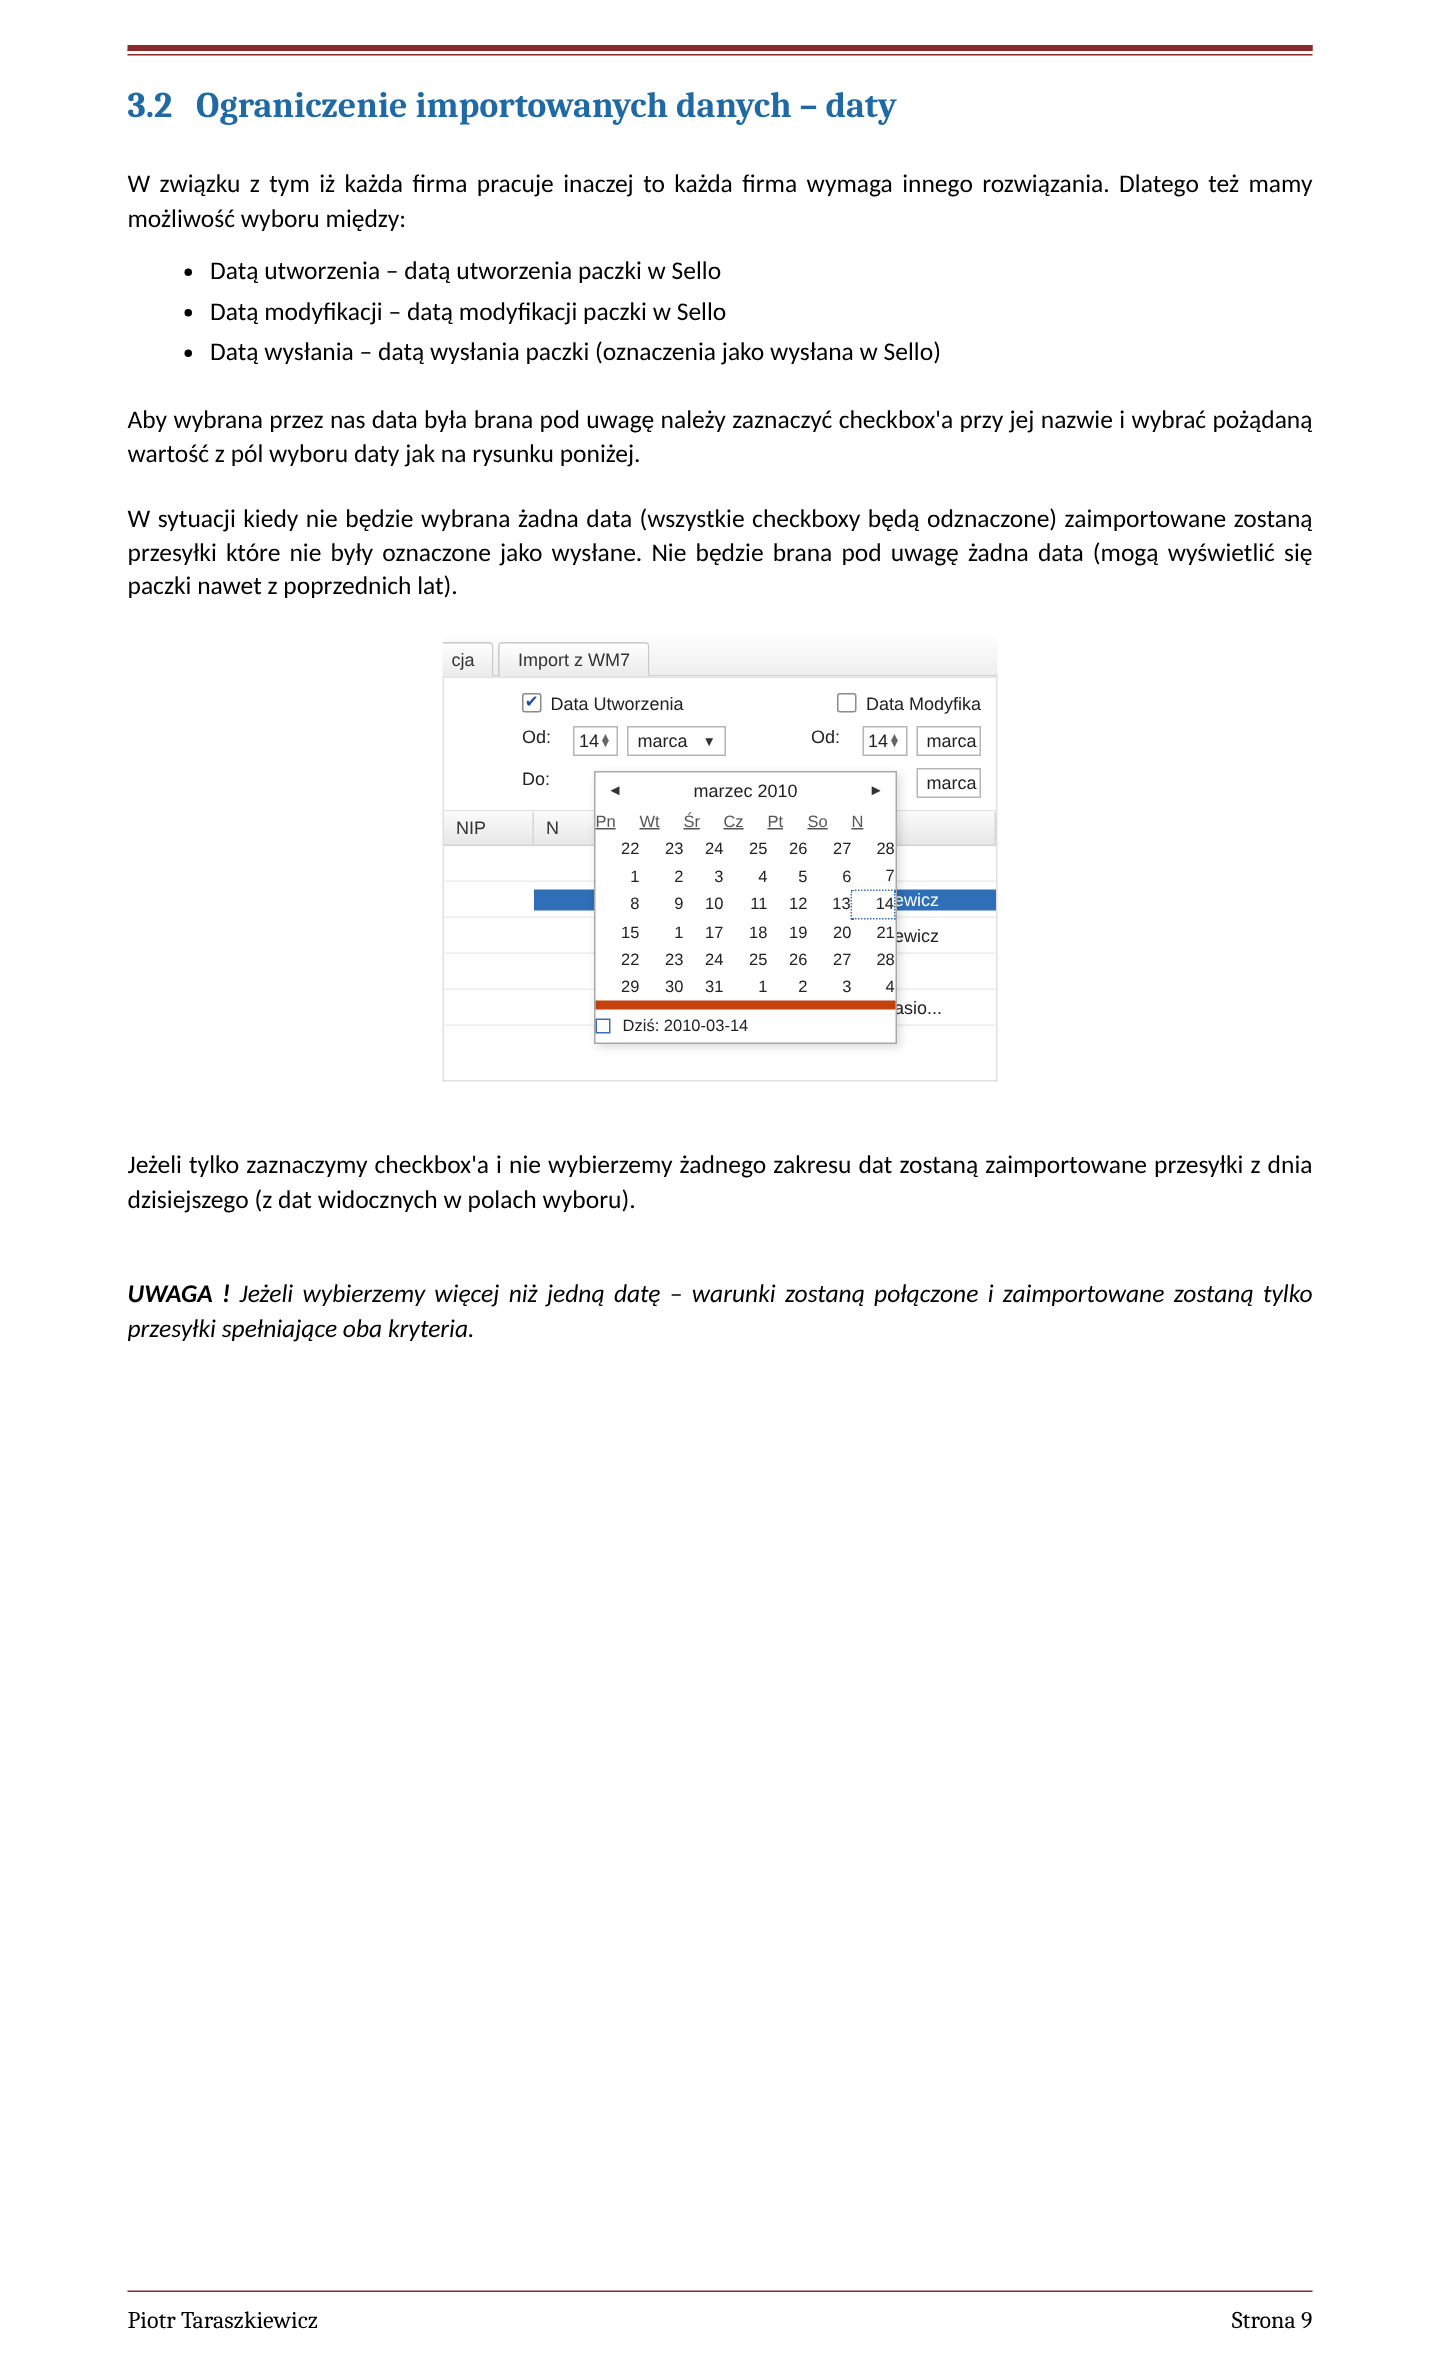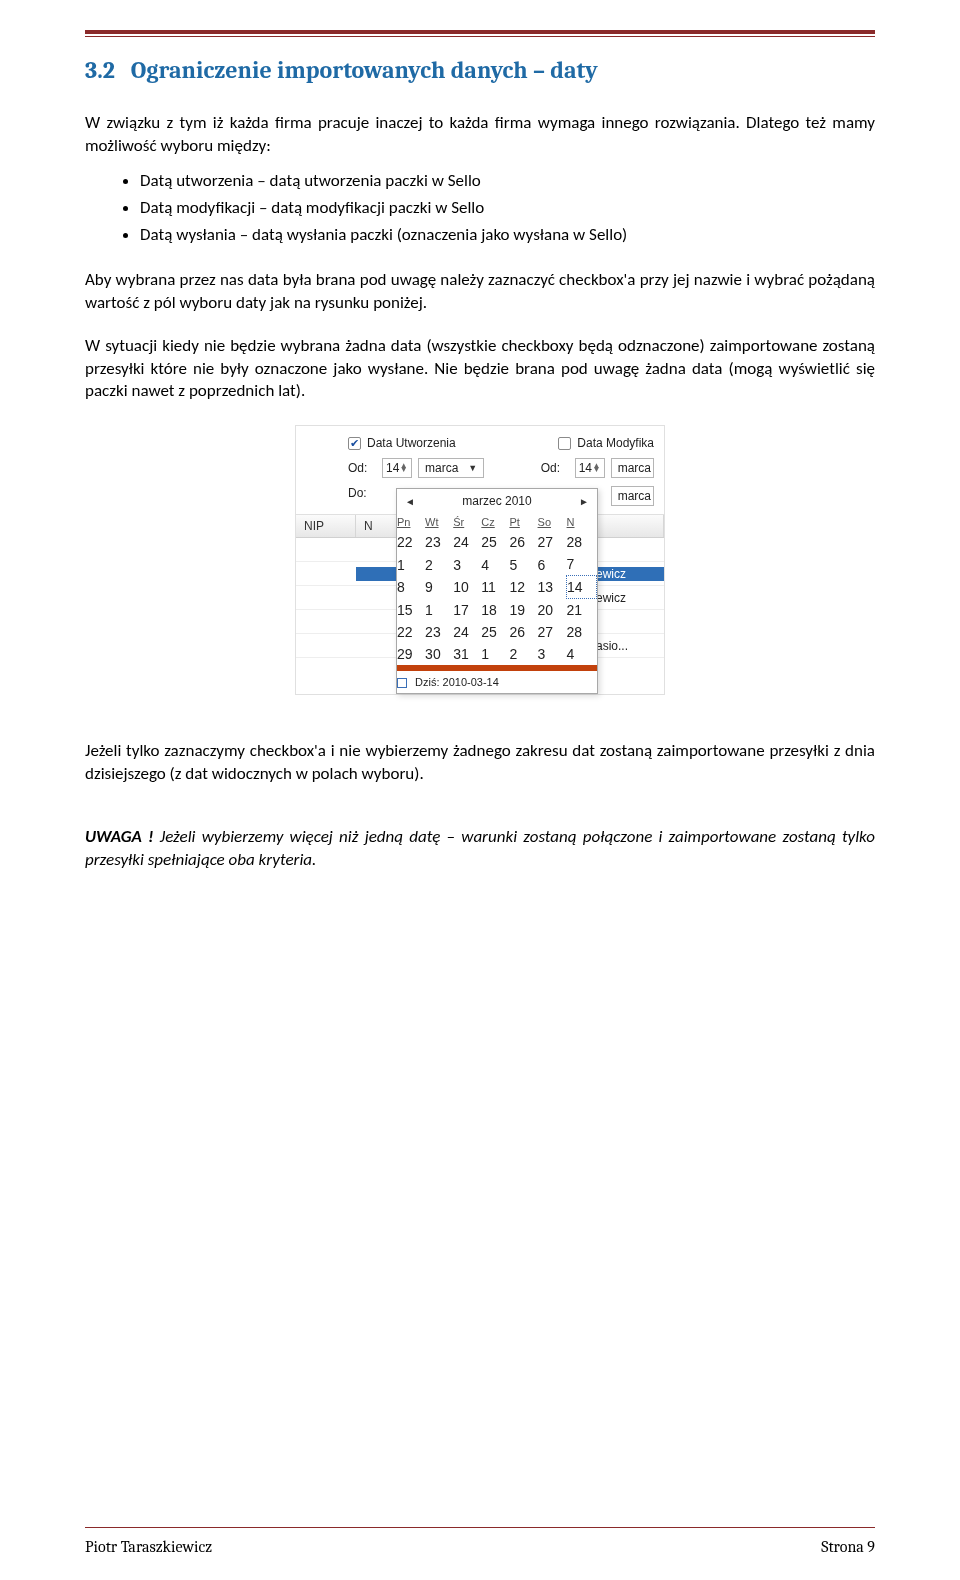--- a/index.html
+++ b/index.html
@@ -62,21 +62,21 @@
     padding-left: 0;
   }
   .tab { padding: 4px 12px; border: 1px solid #c9c9c9; border-bottom: none;
     background: linear-gradient(#fff,#eaeaea); margin-right: 3px; border-radius: 3px 3px 0 0;
     color:#333; position:relative; top:1px; }
   .tab.cut { border-left:none; border-radius:0 3px 0 0; padding-left:6px;}
   .datepanel {
     border:1px solid #e0e0e0; padding: 10px 10px 6px 10px;
     background:#fff; position:relative;
   }
-  .daterow { display:flex; align-items:center; margin-bottom:8px; gap:6px;padding-left:42px;}
+  .daterow { display:flex; margin-bottom:8px; gap:6px;padding-left:42px;}
   .cb { width:13px; height:13px; border:1px solid #8a8a8a; border-radius:2px; display:inline-flex;
     align-items:center; justify-content:center; font-size:10px; background:#fff;}
   .cb.checked::after{content:"✔"; color:#1a4fa0; font-size:11px; line-height:1;}
   .lbl { margin-right:12px; }
   .smalllbl { width:28px; display:inline-block; }
   .spin { border:1px solid #b5b5b5; background:#fff; padding:2px 3px; width:30px; display:inline-flex; align-items:center; justify-content:space-between;}
   .spin .up { width:10px; font-size:8px; color:#666; line-height:0.6; text-align:center;}
   .combo { border:1px solid #b5b5b5; background:#fff; padding:2px 6px 2px 6px; display:inline-flex; align-items:center; gap:10px; }
   .combo .arrow { font-size:9px; color:#333; }
   .rightcluster { position:absolute; right:10px; top:10px; }
@@ -85,21 +85,21 @@
     position:absolute; top:62px; left:100px; width:202px;
     border:1px solid #a8a8a8; background:#fff;
     box-shadow: 2px 2px 6px rgba(0,0,0,0.15);
     z-index:5;
   }
   .cal-head { display:flex; justify-content:space-between; align-items:center;
     padding:5px 8px; font-weight:normal;}
   .cal-head .nav { color:#333; cursor:default; font-size:10px;}
   .cal-grid { width:100%; border-collapse:collapse; }
   .cal-grid th { font-weight:normal; color:#555; padding:3px 0; font-size:11px;text-decoration:underline;}
-  .cal-grid td { text-align:left; padding:3px 0; font-size:14px; color:#222;}
+  .cal-grid td { text-align:right; padding:3px 0; font-size:11px; color:#222;}
   .cal-grid td.sel { border:1px dotted #3a6fb7; }
   .cal-foot { text-align:left; padding:5px 0; font-size:11px; border-top:6px solid #c2410c;}
   .cal-foot .sq { display:inline-block; width:10px; height:10px; border:1px solid #3a6fb7; vertical-align:middle; margin-right:5px;}
   .gridback {
     border:1px solid #e0e0e0; border-top:none; background:#fff;
     position:relative; height:180px; overflow:hidden;
   }
   .gridheadrow { display:flex; background:linear-gradient(#fbfbfb,#e7e7e7); border-bottom:1px solid #d0d0d0;}
   .ghcell { padding:4px 8px; border-right:1px solid #d6d6d6; font-size:12px; color:#333;}
   .ghcell.nip{width:60px;} .ghcell.rest{flex:1;}
@@ -137,20 +137,24 @@
     <li>Datą utworzenia – datą utworzenia paczki w Sello</li>
     <li>Datą modyfikacji – datą modyfikacji paczki w Sello</li>
     <li>Datą wysłania – datą wysłania paczki (oznaczenia jako wysłana w Sello)</li>
   </ul>
 
   <p class="body">Aby wybrana przez nas data była brana pod uwagę należy zaznaczyć checkbox'a przy jej nazwie i wybrać pożądaną wartość z pól wyboru daty jak na rysunku poniżej.</p>
   <p class="body">W sytuacji kiedy nie będzie wybrana żadna data (wszystkie checkboxy będą odznaczone) zaimportowane zostaną przesyłki które nie były oznaczone jako wysłane. Nie będzie brana pod uwagę żadna data (mogą wyświetlić się paczki nawet z poprzednich lat).</p>
 
   <div class="figure-wrap">
     <div class="figure">
+      <div class="tabbar">
+        <div class="tab cut">cja</div>
+        <div class="tab">Import z WM7</div>
+      </div>
       <div class="datepanel">
         <div class="daterow">
           <span class="cb checked"></span>
           <span class="lbl">Data Utworzenia</span>
         </div>
         <div class="daterow">
           <span class="smalllbl">Od:</span>
           <span class="spin">
             <span>14</span>
             <span class="up">▲<br>▼</span>

